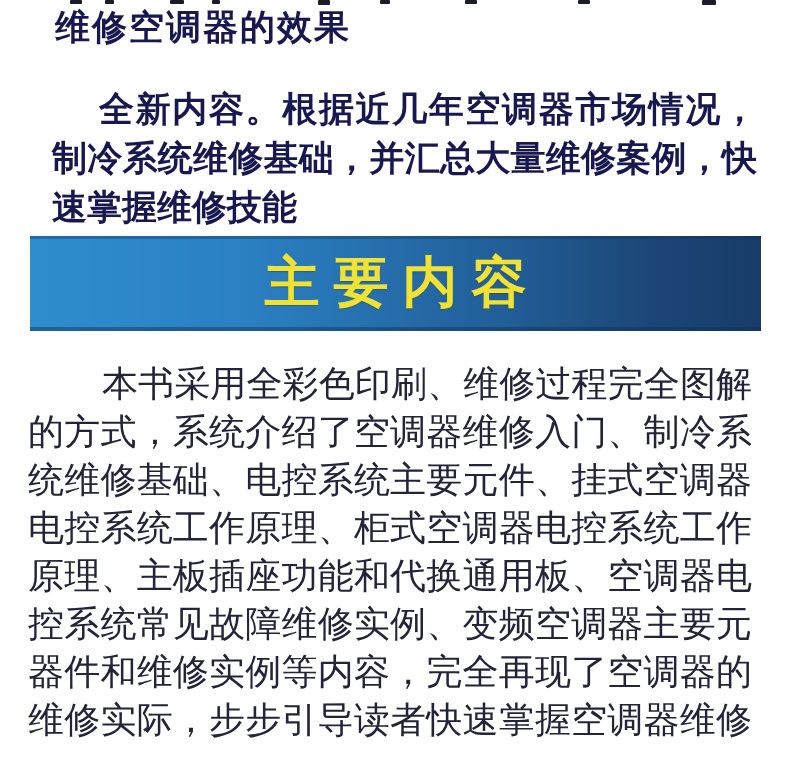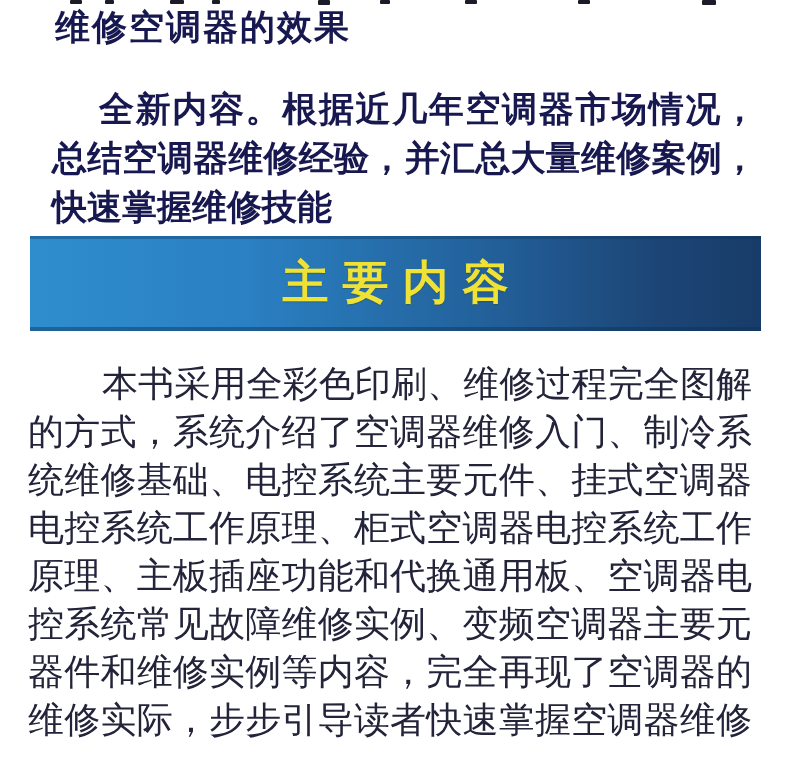--- a/index.html
+++ b/index.html
@@ -67,21 +67,21 @@
     background: linear-gradient(90deg, #2f8dce 0%, #2a80c2 30%, #225e97 65%, #1c4677 85%, #183c69 100%);
     border-top: 3px solid rgba(10, 50, 90, 0.35);
     border-bottom: 4px solid rgba(10, 50, 90, 0.45);
     box-sizing: border-box;
     display: flex;
     align-items: center;
     justify-content: center;
   }
   .banner-title {
     font-family: "Liberation Serif", serif;
-    font-size: 46px;
+    font-size: 55px;
     font-weight: 700;
     letter-spacing: 14px;
     margin-right: -14px; 
     color: #efe234;
     text-shadow: 0 1px 1px rgba(60, 60, 0, 0.35);
     white-space: nowrap;
   }
 
   .body-paragraph {
     position: absolute;
@@ -111,21 +111,21 @@
     <span class="frag"></span>
     <span class="frag"></span>
     <span class="frag"></span>
     <span class="frag"></span>
     <span class="frag"></span>
     <span class="frag"></span>
   </div>
 
   <div class="title-line">维修空调器的效果</div>
 
-  <p class="intro">全新内容。根据近几年空调器市场情况，总结空调器维修经验，并汇总大量维修案例，快速掌握维修技能</p>
+  <p class="intro">全新内容。根据近几年空调器市场情况，制冷系统维修基础，并汇总大量维修案例，快速掌握维修技能</p>
 
   <div class="banner">
     <span class="banner-title">主要内容</span>
   </div>
 
   <p class="body-paragraph">本书采用全彩色印刷、维修过程完全图解的方式，系统介绍了空调器维修入门、制冷系统维修基础、电控系统主要元件、挂式空调器电控系统工作原理、柜式空调器电控系统工作原理、主板插座功能和代换通用板、空调器电控系统常见故障维修实例、变频空调器主要元器件和维修实例等内容，完全再现了空调器的维修实际，步步引导读者快速掌握空调器维修技能。</p>
 
 </div>
 
 </body></html>

